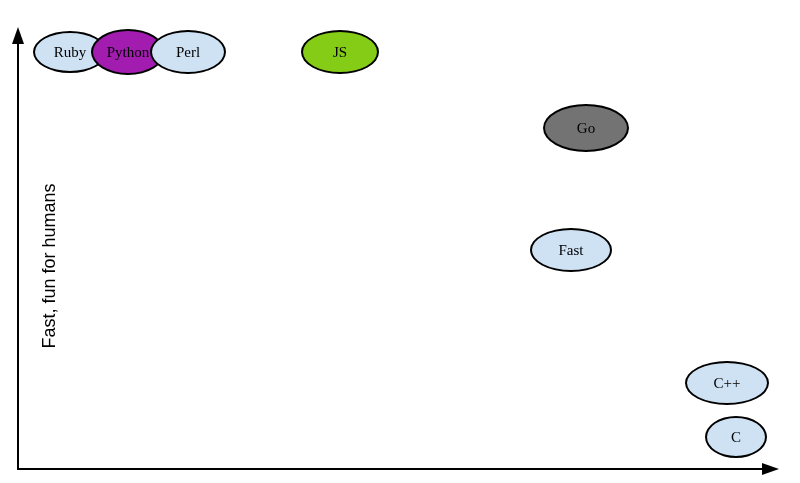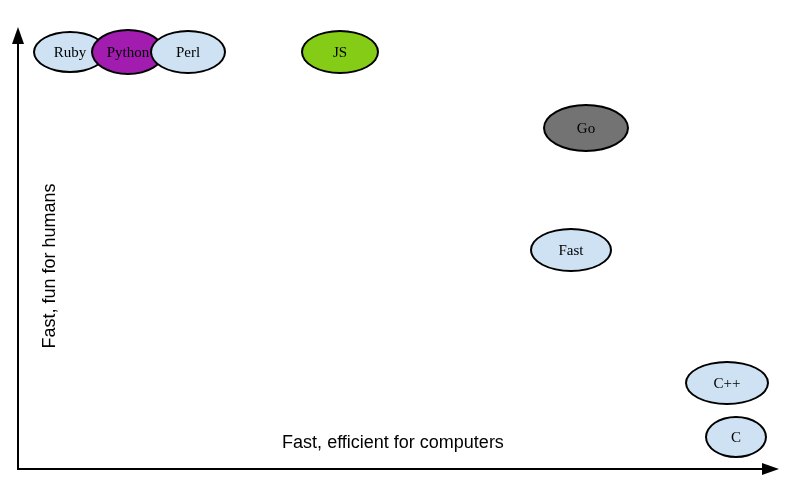--- a/index.html
+++ b/index.html
@@ -82,21 +82,20 @@
 </head>
 <body>
 
 <div id="stage">
   <div id="y-axis-line" class="axis-line"></div>
   <div id="y-axis-arrowhead" class="arrowhead"></div>
   <div id="x-axis-line" class="axis-line"></div>
   <div id="x-axis-arrowhead" class="arrowhead"></div>
 
   <div id="y-axis-label" class="axis-label">Fast, fun for humans</div>
-  <div id="x-axis-label" class="axis-label">Fast, efficient for computers</div>
 
   <div id="plot-nodes">
       <div class="node" style="left: 33px; top: 31px; width: 74px; height: 42px; background: rgb(207, 226, 243); border: 2px solid rgb(0, 0, 0);">Ruby</div>
       <div class="node" style="left: 91px; top: 29px; width: 74px; height: 46px; background: #a21caf; border: 2px solid rgb(0, 0, 0);">Python</div>
       <div class="node" style="left: 150px; top: 30px; width: 76px; height: 44px; background: rgb(207, 226, 243); border: 2px solid rgb(0, 0, 0);">Perl</div>
       <div class="node" style="left: 301px; top: 30px; width: 78px; height: 44px; background: #84cc16; border: 2px solid rgb(0, 0, 0);">JS</div>
       <div class="node" style="left: 543px; top: 104px; width: 86px; height: 48px; background: #737373; border: 2px solid rgb(0, 0, 0);">Go</div>
       <div class="node" style="left: 530px; top: 228px; width: 82px; height: 44px; background: rgb(207, 226, 243); border: 2px solid rgb(0, 0, 0);">Fast</div>
       <div class="node" style="left: 685px; top: 361px; width: 84px; height: 44px; background: rgb(207, 226, 243); border: 2px solid rgb(0, 0, 0);">C++</div>
       <div class="node" style="left: 705px; top: 416px; width: 62px; height: 42px; background: rgb(207, 226, 243); border: 2px solid rgb(0, 0, 0);">C</div>

